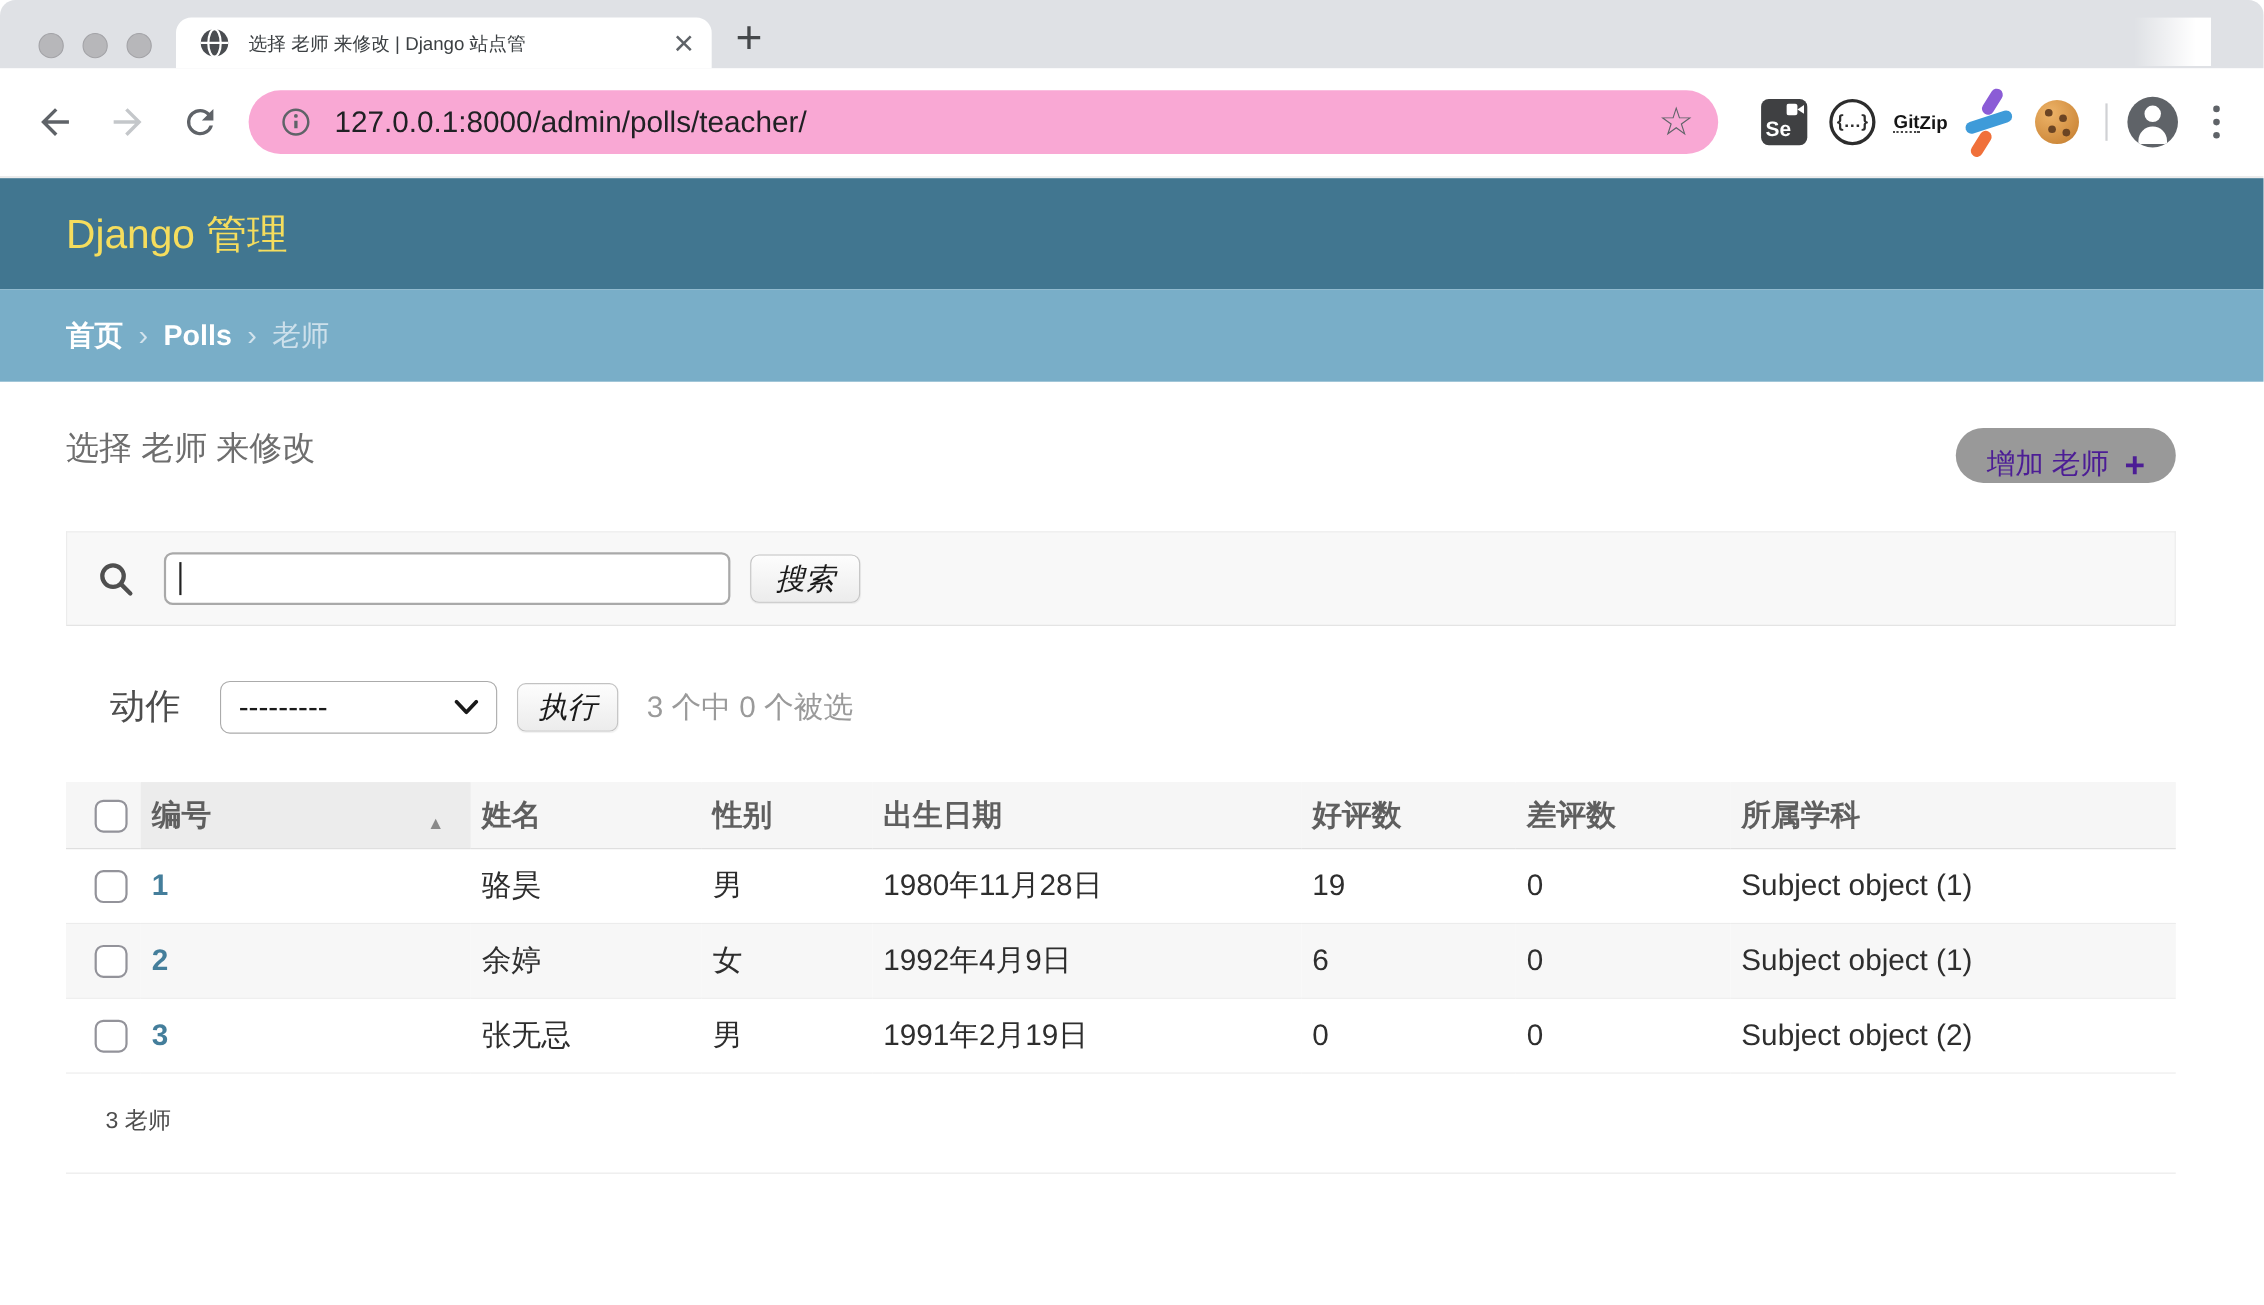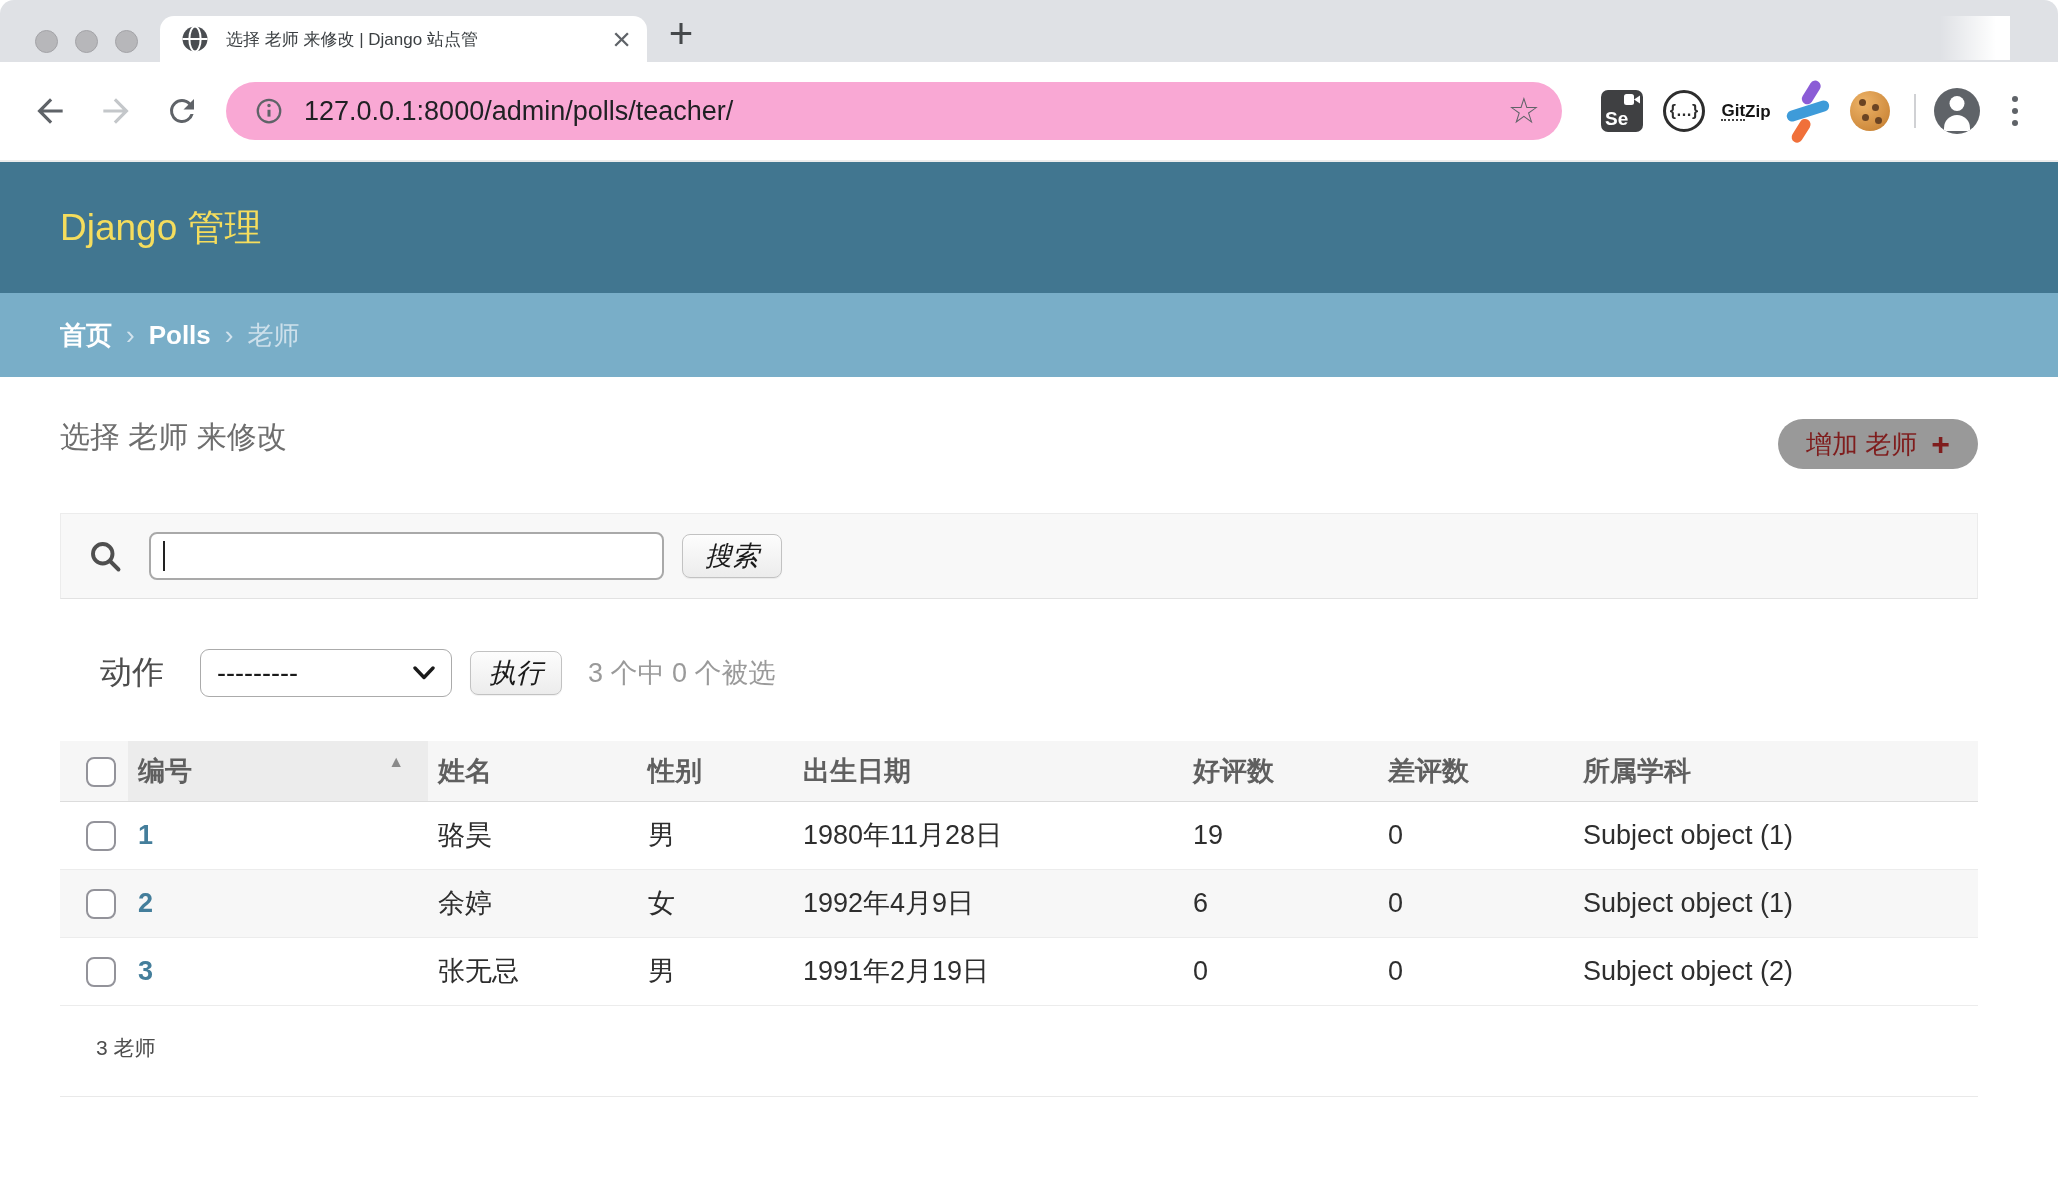--- a/index.html
+++ b/index.html
@@ -38,56 +38,56 @@
   .cookie{width:40px;height:40px;border-radius:50%;background:radial-gradient(circle at 35% 30%,#eDb368,#d08c3e 70%,#b87427);position:relative;}
   .cookie b{position:absolute;width:7px;height:7px;border-radius:50%;background:#6b4423;}
   .divider{width:2px;height:34px;background:#d0d1d4;margin-left:20px;flex:none;}
   .avatar{width:46px;height:46px;border-radius:50%;background:#5f6368;position:relative;overflow:hidden;margin-left:18px;flex:none;}
   .avatar:before{content:"";position:absolute;left:50%;top:8px;transform:translateX(-50%);width:15px;height:15px;border-radius:50%;background:#fff;}
   .avatar:after{content:"";position:absolute;left:50%;top:27px;transform:translateX(-50%);width:26px;height:16px;border-radius:13px 13px 0 0;background:#fff;}
   .menu-dots{display:flex;flex-direction:column;gap:6px;align-items:center;margin-left:20px;width:30px;flex:none;}
   .menu-dots b{width:6px;height:6px;border-radius:50%;background:#5f6368;}
 
   
-  .admin-header{height:131px;background:#417690;display:flex;align-items:center;justify-content:space-between;padding:0 68px 0 60px;}
+  .admin-header{height:101px;background:#417690;display:flex;align-items:center;justify-content:space-between;padding:0 68px 0 60px;}
   .site-title{font-size:37px;color:#f5dd5d;font-weight:400;}
   .user-tools{font-size:24px;color:#f3f7f9;}
   .user-tools .uname{font-weight:bold;color:#fdf3cd;}
   .user-tools a{color:#f3f7f9;text-decoration:none;border-bottom:2px solid rgba(255,255,255,.45);padding-bottom:2px;}
 
   
   .breadcrumbs{height:84px;background:#79aec8;display:flex;align-items:center;padding:0 60px;font-size:26px;}
   .breadcrumbs a{color:#fff;font-weight:600;text-decoration:none;}
   .bc-sep{color:#d3e3ed;margin:0 14px;}
   .bc-current{color:#cde0eb;}
 
   
   .content{padding:0 80px 0 60px;position:relative;}
   .title-row{position:relative;height:92px;}
   .page-title{position:absolute;left:0;top:40px;font-size:30px;font-weight:400;color:#6e6e6e;text-align:right;}
-  .add-btn{position:absolute;right:0;top:42px;height:50px;background:#999;border:none;border-radius:25px;color:#7f1d1d;font-size:26px;padding:0 28px;display:flex;align-items:center;gap:14px;}
+  .add-btn{position:absolute;right:0;top:42px;height:50px;background:#999;border:none;border-radius:25px;color:#4c1d95;font-size:26px;padding:0 28px;display:flex;align-items:flex-end;gap:14px;}
   .add-plus{font-size:32px;font-weight:bold;line-height:1;}
 
   .search-module{margin-top:44px;height:86px;background:#f8f8f8;border:1px solid #ececec;border-bottom-color:#e2e2e2;display:flex;align-items:center;padding:0 26px;}
   .search-input-wrap{position:relative;margin-left:26px;}
   .search-input{width:515px;height:48px;border:2px solid #a9a9a9;border-radius:8px;background:#fff;font-size:27px;padding:0 14px;outline:none;}
   .caret{position:absolute;left:14px;top:9px;width:2px;height:30px;background:#222;}
   .btn{height:44px;border:1px solid #c2c2c2;border-radius:8px;background:linear-gradient(#fdfdfd,#ececec);font-size:27px;color:#1a1a1a;padding:0 22px;box-shadow:0 1px 1px rgba(0,0,0,.06);font-style:italic;}
   .search-btn{margin-left:18px;}
 
   .actions-row{margin-top:50px;display:flex;align-items:center;padding-left:40px;height:48px;}
   .actions-label{font-size:32px;color:#4d4d4d;font-family:Liberation Serif, serif;}
   .action-select{margin-left:36px;width:252px;height:48px;background:#fff;border:1px solid #ababab;border-radius:9px;display:flex;align-items:center;justify-content:space-between;padding:0 16px;font-size:27px;color:#1a1a1a;}
   .exec-btn{margin-left:18px;padding:0 18px;}
   .action-counter{margin-left:26px;font-size:27px;color:#9a9a9a;}
 
   table.changelist{margin-top:44px;width:100%;border-collapse:collapse;font-size:27px;}
   .changelist thead th{height:60px;background:#f6f6f6;color:#5f5f5f;font-weight:600;text-align:left;padding:0 10px;border-bottom:1px solid #dcdcdc;}
   .changelist thead th.sorted{background:#ececec;}
-  .th-inner{display:flex;align-items:flex-start;justify-content:space-between;}
+  .th-inner{display:flex;align-items:flex-end;justify-content:space-between;}
   .sort-ind{font-size:16px;color:#8a8a8a;margin-right:14px;}
   .changelist td{height:68px;padding:0 10px;color:#2e2e2e;border-bottom:1px solid #ececec;}
   .changelist tbody tr.striped{background:#f7f7f7;}
   .cb-cell{padding-left:26px !important;width:68px;}
   .cb{display:inline-block;width:30px;height:30px;border:2px solid #93939a;border-radius:8px;background:#fff;vertical-align:middle;}
   .id-link{color:#447e9b;font-weight:bold;text-decoration:none;}
 
   .paginator{padding:28px 0 34px 36px;font-size:21px;color:#4d4d4d;border-bottom:1px solid #e9e9e9;}
 </style>
 </head>

